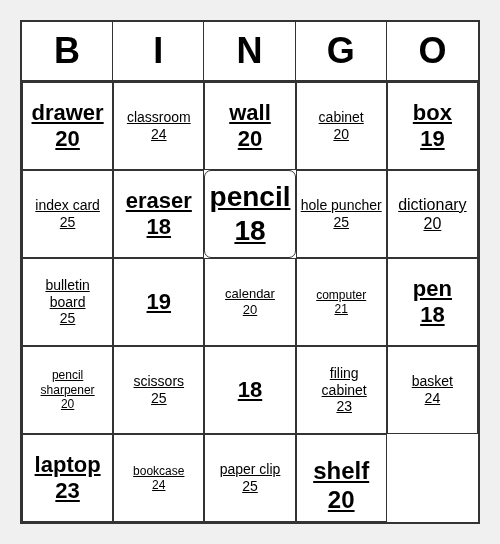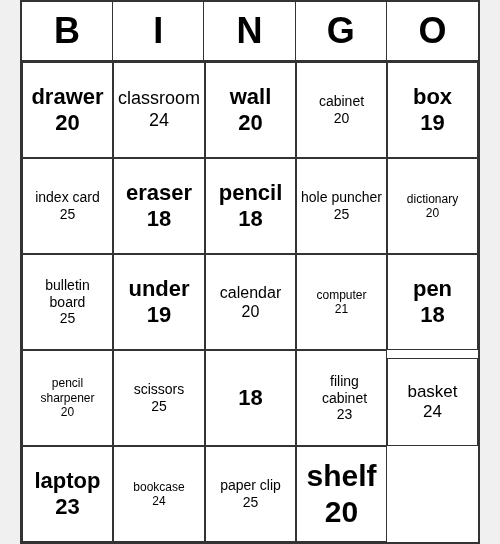--- a/index.html
+++ b/index.html
@@ -38,20 +38,21 @@
     }
 
     .bingo-header-cell:last-child {
       border-right: none;
     }
 
     .bingo-grid {
       display: grid;
       grid-template-columns: repeat(5, 1fr);
       grid-template-rows: repeat(5, 1fr);
+      text-decoration: underline;
     }
 
     .bingo-cell {
       border: 1px solid #333;
       text-align: center;
       display: flex;
       align-items: center;
       justify-content: center;
       min-height: 88px;
       padding: 6px 4px;
@@ -82,21 +83,21 @@
     <div class="bingo-header-cell">G</div>
     <div class="bingo-header-cell">O</div>
   </div>
   <div class="bingo-grid" id="bingo-grid">
   <div class="bingo-cell" style="font-size: 22px; font-weight: bold;">
         <div class="cell-content">
           <span>drawer</span>
           <span>20</span>
         </div>
       </div>
-      <div class="bingo-cell" style="font-size: 18px;">
+      <div class="bingo-cell" style="font-size: 14px;">
         <div class="cell-content">
           <span>classroom</span>
           <span>24</span>
         </div>
       </div>
       <div class="bingo-cell" style="font-size: 22px; font-weight: bold;">
         <div class="cell-content">
           <span>wall</span>
           <span>20</span>
         </div>
@@ -118,51 +119,50 @@
           <span>index card</span>
           <span>25</span>
         </div>
       </div>
       <div class="bingo-cell" style="font-size: 22px; font-weight: bold;">
         <div class="cell-content">
           <span>eraser</span>
           <span>18</span>
         </div>
       </div>
-      <div class="bingo-cell" style="font-size: 22px; font-weight: bold;">
+      <div class="bingo-cell" style="font-size: 28px; font-weight: bold; border-radius: 7px;">
         <div class="cell-content">
           <span>pencil</span>
           <span>18</span>
         </div>
       </div>
       <div class="bingo-cell" style="font-size: 14px;">
         <div class="cell-content">
           <span>hole puncher</span>
           <span>25</span>
         </div>
       </div>
-      <div class="bingo-cell" style="font-size: 12px; justify-content: center;">
+      <div class="bingo-cell" style="font-size: 16px; justify-content: center;">
         <div class="cell-content">
           <span>dictionary</span>
           <span>20</span>
         </div>
       </div>
       <div class="bingo-cell" style="font-size: 14px;">
         <div class="cell-content">
           <span>bulletin board</span>
           <span>25</span>
         </div>
       </div>
       <div class="bingo-cell" style="font-size: 22px; font-weight: bold;">
         <div class="cell-content">
-          <span>under</span>
           <span>19</span>
         </div>
       </div>
-      <div class="bingo-cell" style="font-size: 16px; text-align: right;">
+      <div class="bingo-cell" style="font-size: 13px; text-align: right;">
         <div class="cell-content">
           <span>calendar</span>
           <span>20</span>
         </div>
       </div>
       <div class="bingo-cell" style="font-size: 12px;">
         <div class="cell-content">
           <span>computer</span>
           <span>21</span>
         </div>
@@ -189,21 +189,21 @@
         <div class="cell-content">
           <span>18</span>
         </div>
       </div>
       <div class="bingo-cell" style="font-size: 14px; padding-left: 10px;">
         <div class="cell-content">
           <span>filing cabinet</span>
           <span>23</span>
         </div>
       </div>
-      <div class="bingo-cell" style="font-size: 17px; margin-top: 8px;">
+      <div class="bingo-cell" style="font-size: 14px;">
         <div class="cell-content">
           <span>basket</span>
           <span>24</span>
         </div>
       </div>
       <div class="bingo-cell" style="font-size: 22px; font-weight: bold; align-items: center;">
         <div class="cell-content">
           <span>laptop</span>
           <span>23</span>
         </div>
@@ -213,20 +213,20 @@
           <span>bookcase</span>
           <span>24</span>
         </div>
       </div>
       <div class="bingo-cell" style="font-size: 14px;">
         <div class="cell-content">
           <span>paper clip</span>
           <span>25</span>
         </div>
       </div>
-      <div class="bingo-cell" style="font-size: 30px; font-weight: bold;">
+      <div class="bingo-cell" style="font-size: 24px; font-weight: bold; align-items: flex-end;">
         <div class="cell-content">
           <span>shelf</span>
           <span>20</span>
         </div>
       </div>
     </div>
 </div>
 
 </body></html>

